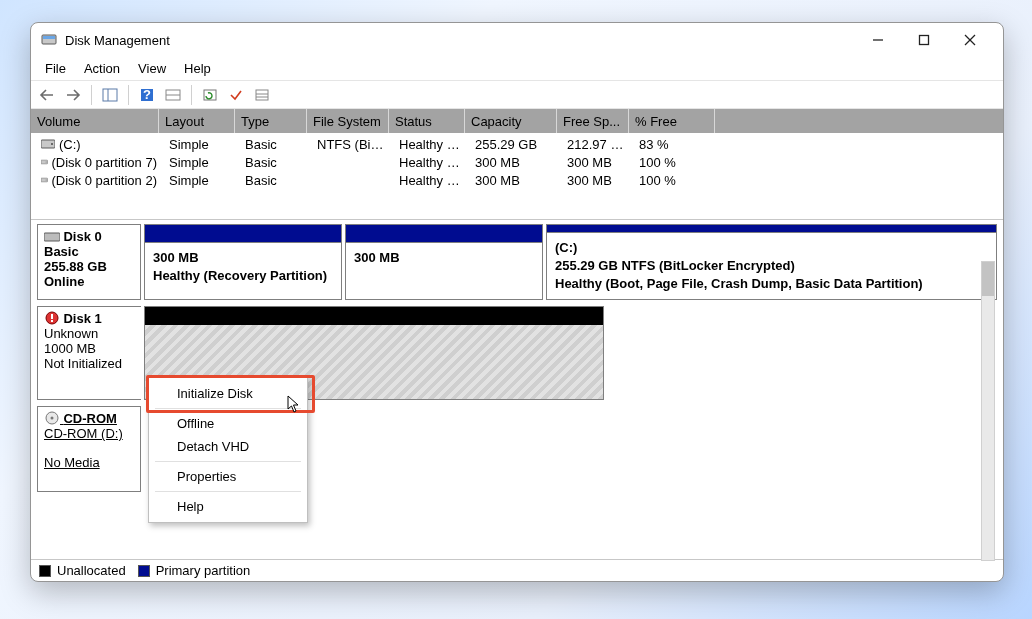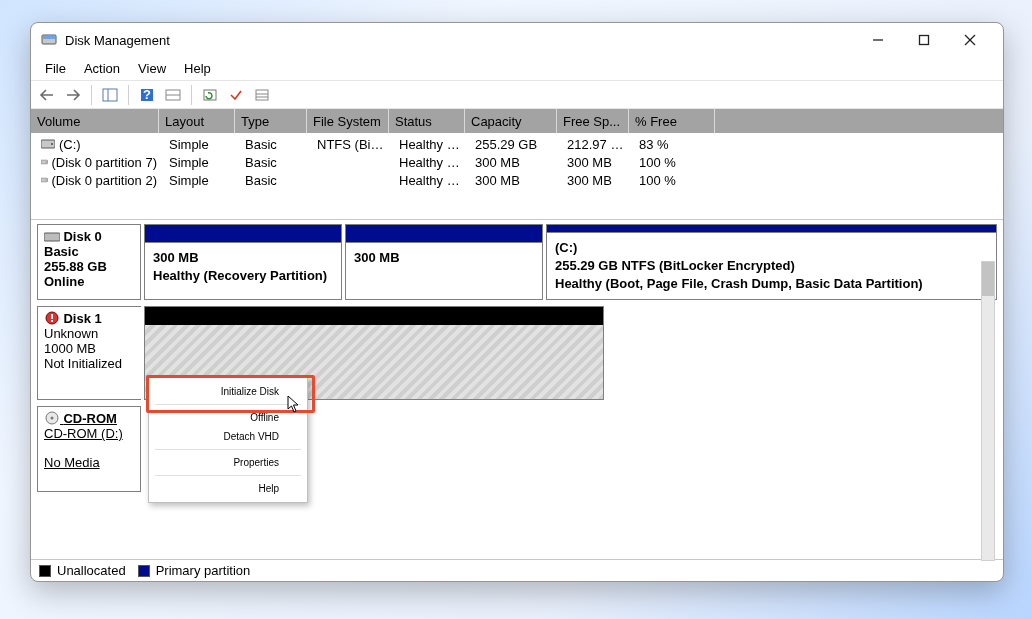--- a/index.html
+++ b/index.html
@@ -71,21 +71,21 @@
   .disk0 .disk-label, .disk0 .part { height:76px;font-weight:bold; }
   .disk1 .disk-label { height:94px; }
   .disk1 .part { height:94px; }
   .cdrom .disk-label { height:86px;text-decoration:underline; }
 
   .context-menu {
     position:absolute; left:117px; top:354px; width:160px;
     background:#fff; border:1px solid #bfbfbf; box-shadow: 2px 3px 6px rgba(0,0,0,.25);
     padding:4px 0;
   }
-  .context-menu .mi { padding:4px 28px; font-size:10px;text-align:right; }
+  .context-menu .mi { padding:4px 28px; font-size:13px; }
   .context-menu .sep { height:1px; background:#e0e0e0; margin:3px 6px; }
   .hlbox {
     position:absolute; left:115px; top:352px; width:169px; height:38px;
     border:3px solid #e64a2f; border-radius:2px; pointer-events:none;
   }
   .cursor {
     position:absolute; left:256px; top:372px; width:14px; height:18px; pointer-events:none;
   }
   .statusbar {
     height:22px; border-top:1px solid #c7c7c7; display:flex; align-items:center;

